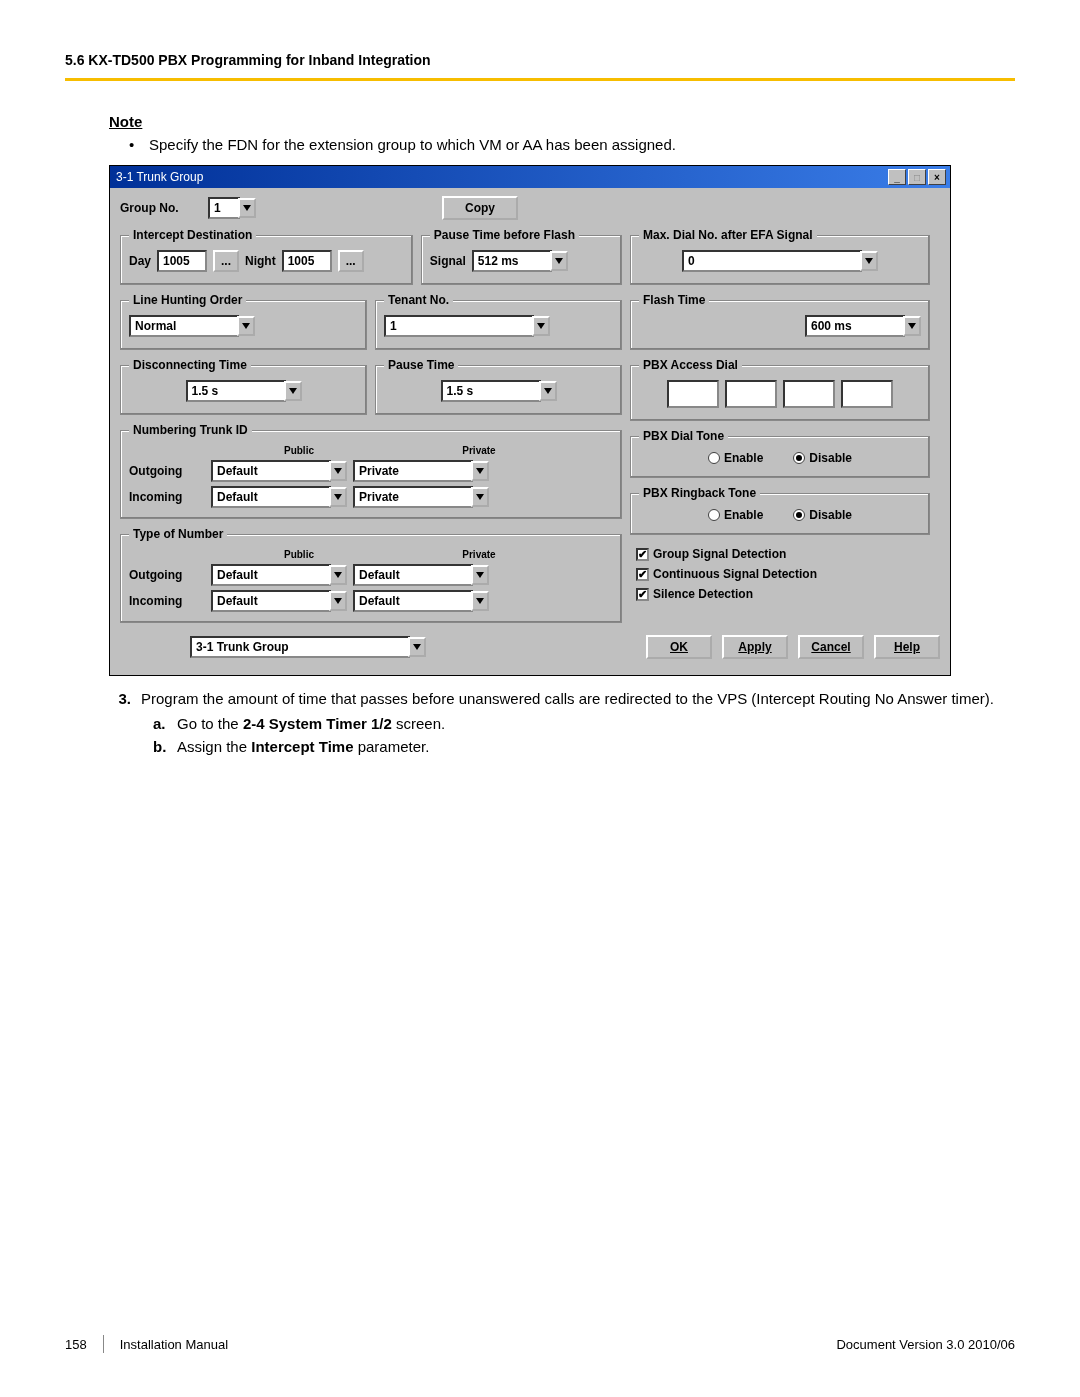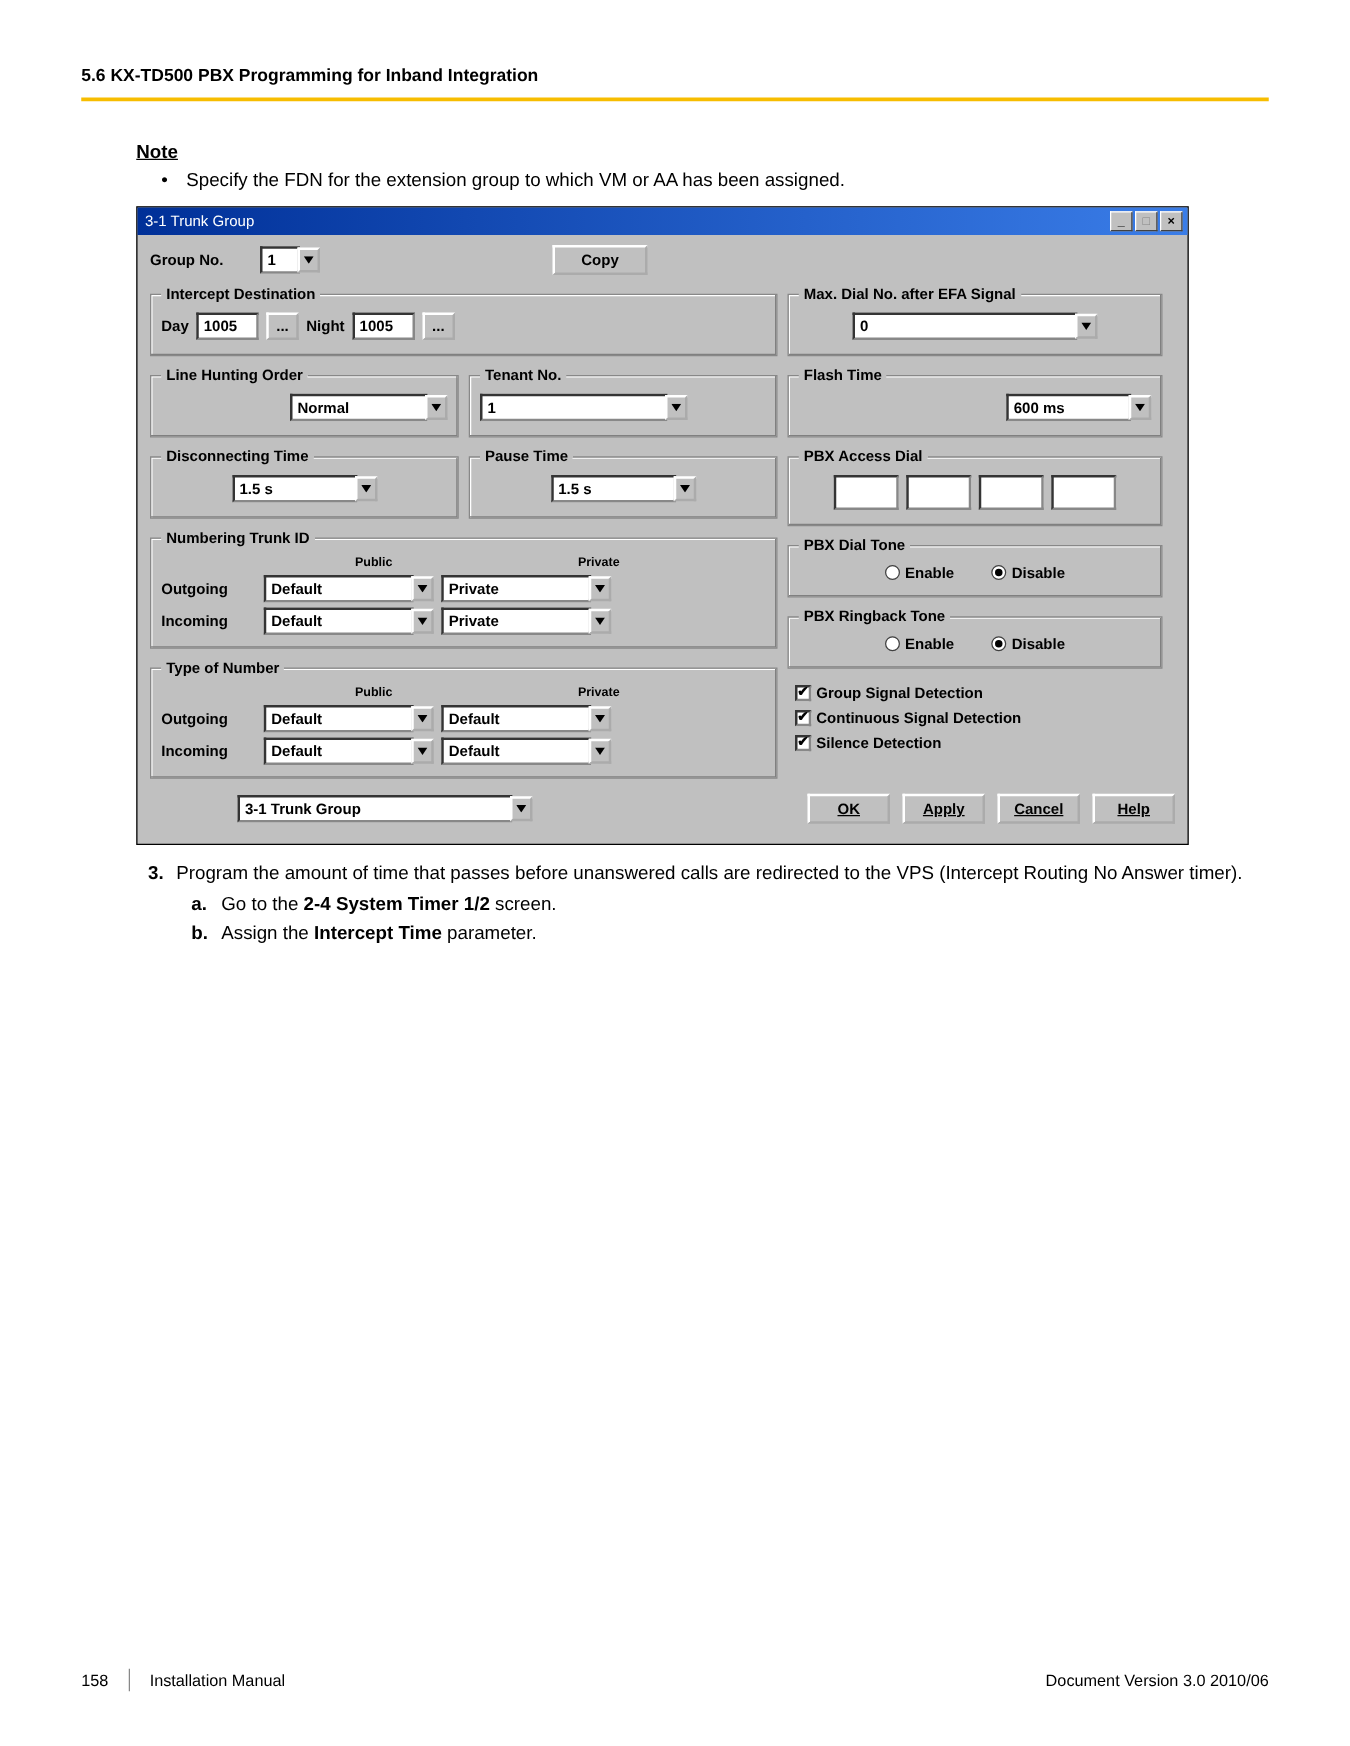--- a/index.html
+++ b/index.html
@@ -110,26 +110,40 @@
                 <legend>Intercept Destination</legend>
                 <div class="row" style="gap:6px;">
                   <span class="lbl">Day</span>
                   <div class="txt" style="width:50px;">1005</div>
                   <div class="btn small">...</div>
                   <span class="lbl">Night</span>
                   <div class="txt" style="width:50px;">1005</div>
                   <div class="btn small">...</div>
                 </div>
               </fieldset>
+              <fieldset class="grp" style="flex:1;">
+                <legend>Pause Time before Flash</legend>
+                <div class="row" style="gap:6px;">
+                  <span class="lbl">Signal</span>
+                  <div class="combo">
+                    <div class="txt" style="width:80px;">512 ms</div>
+                    <div class="dd-btn">
+                        <svg viewBox="0 0 8 6">
+                          <path d="M0 0 L8 0 L4 6 Z" fill="#000"></path>
+                        </svg>
+                      </div>
+                  </div>
+                </div>
+              </fieldset>
             </div>
 
             <div style="display:flex; gap:8px;">
               <fieldset class="grp" style="flex:1;">
                 <legend>Line Hunting Order</legend>
-                <div class="row" style="justify-content:flex-end;">
+                <div class="row" style="justify-content:flex-start;">
                   <div class="combo">
                     <div class="txt" style="width:110px;">Normal</div>
                     <div class="dd-btn">
                         <svg viewBox="0 0 8 6">
                           <path d="M0 0 L8 0 L4 6 Z" fill="#000"></path>
                         </svg>
                       </div>
                   </div>
                 </div>
               </fieldset>

